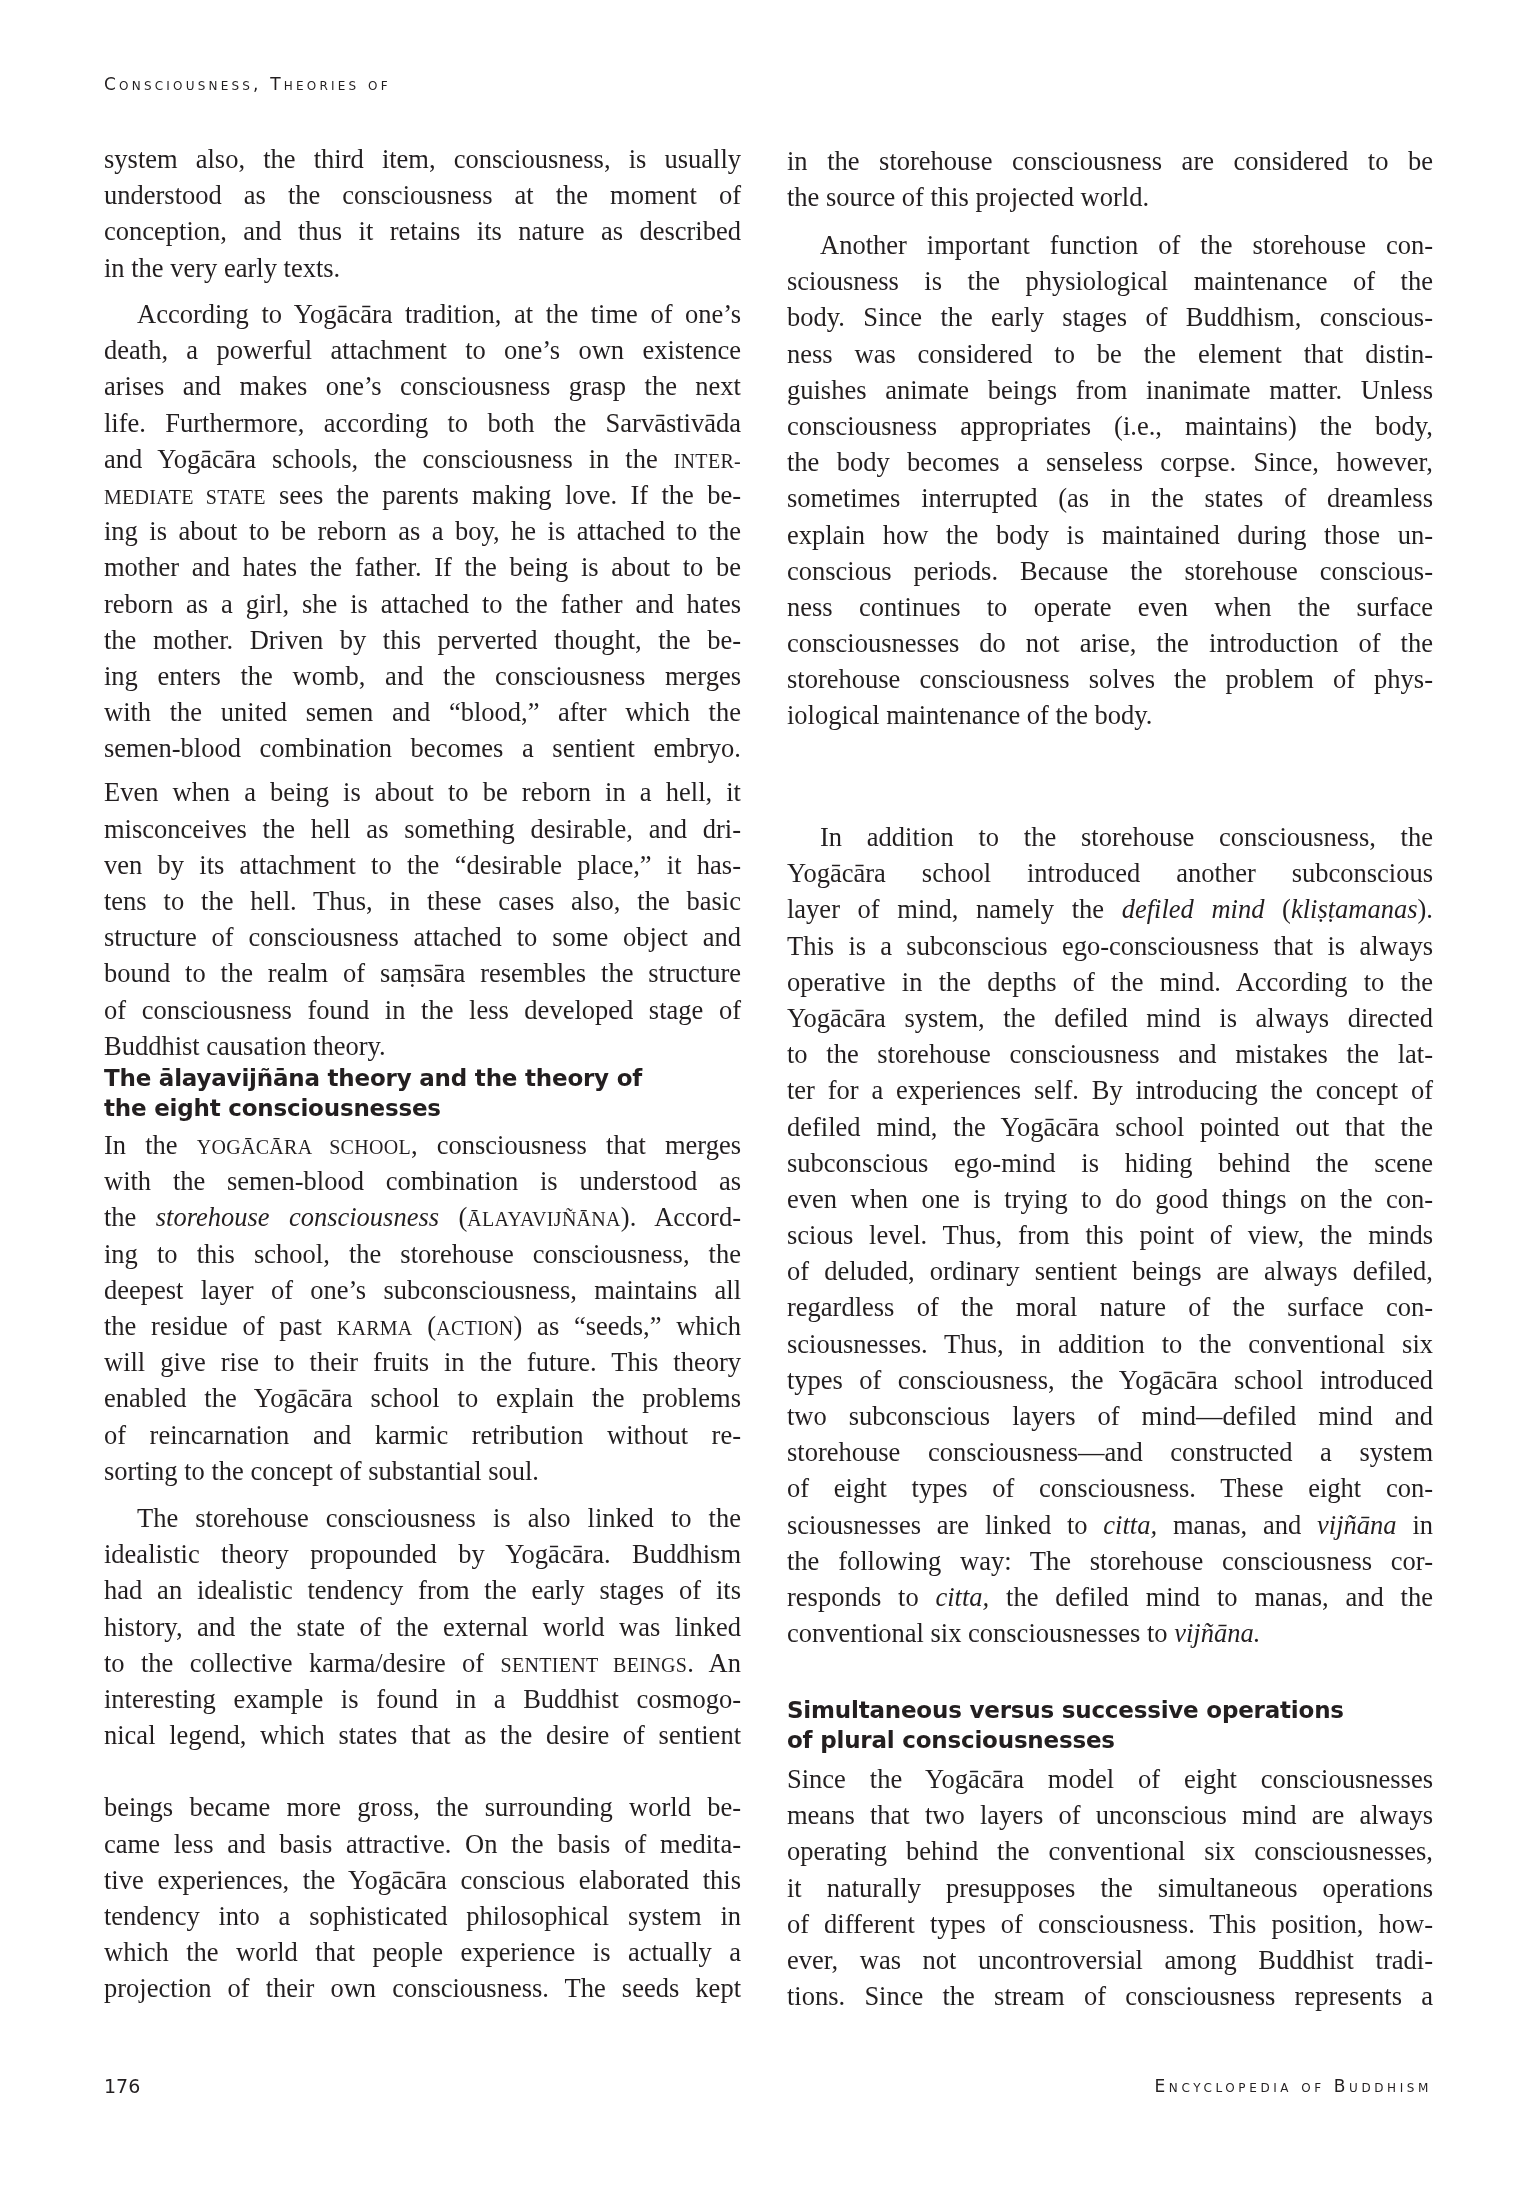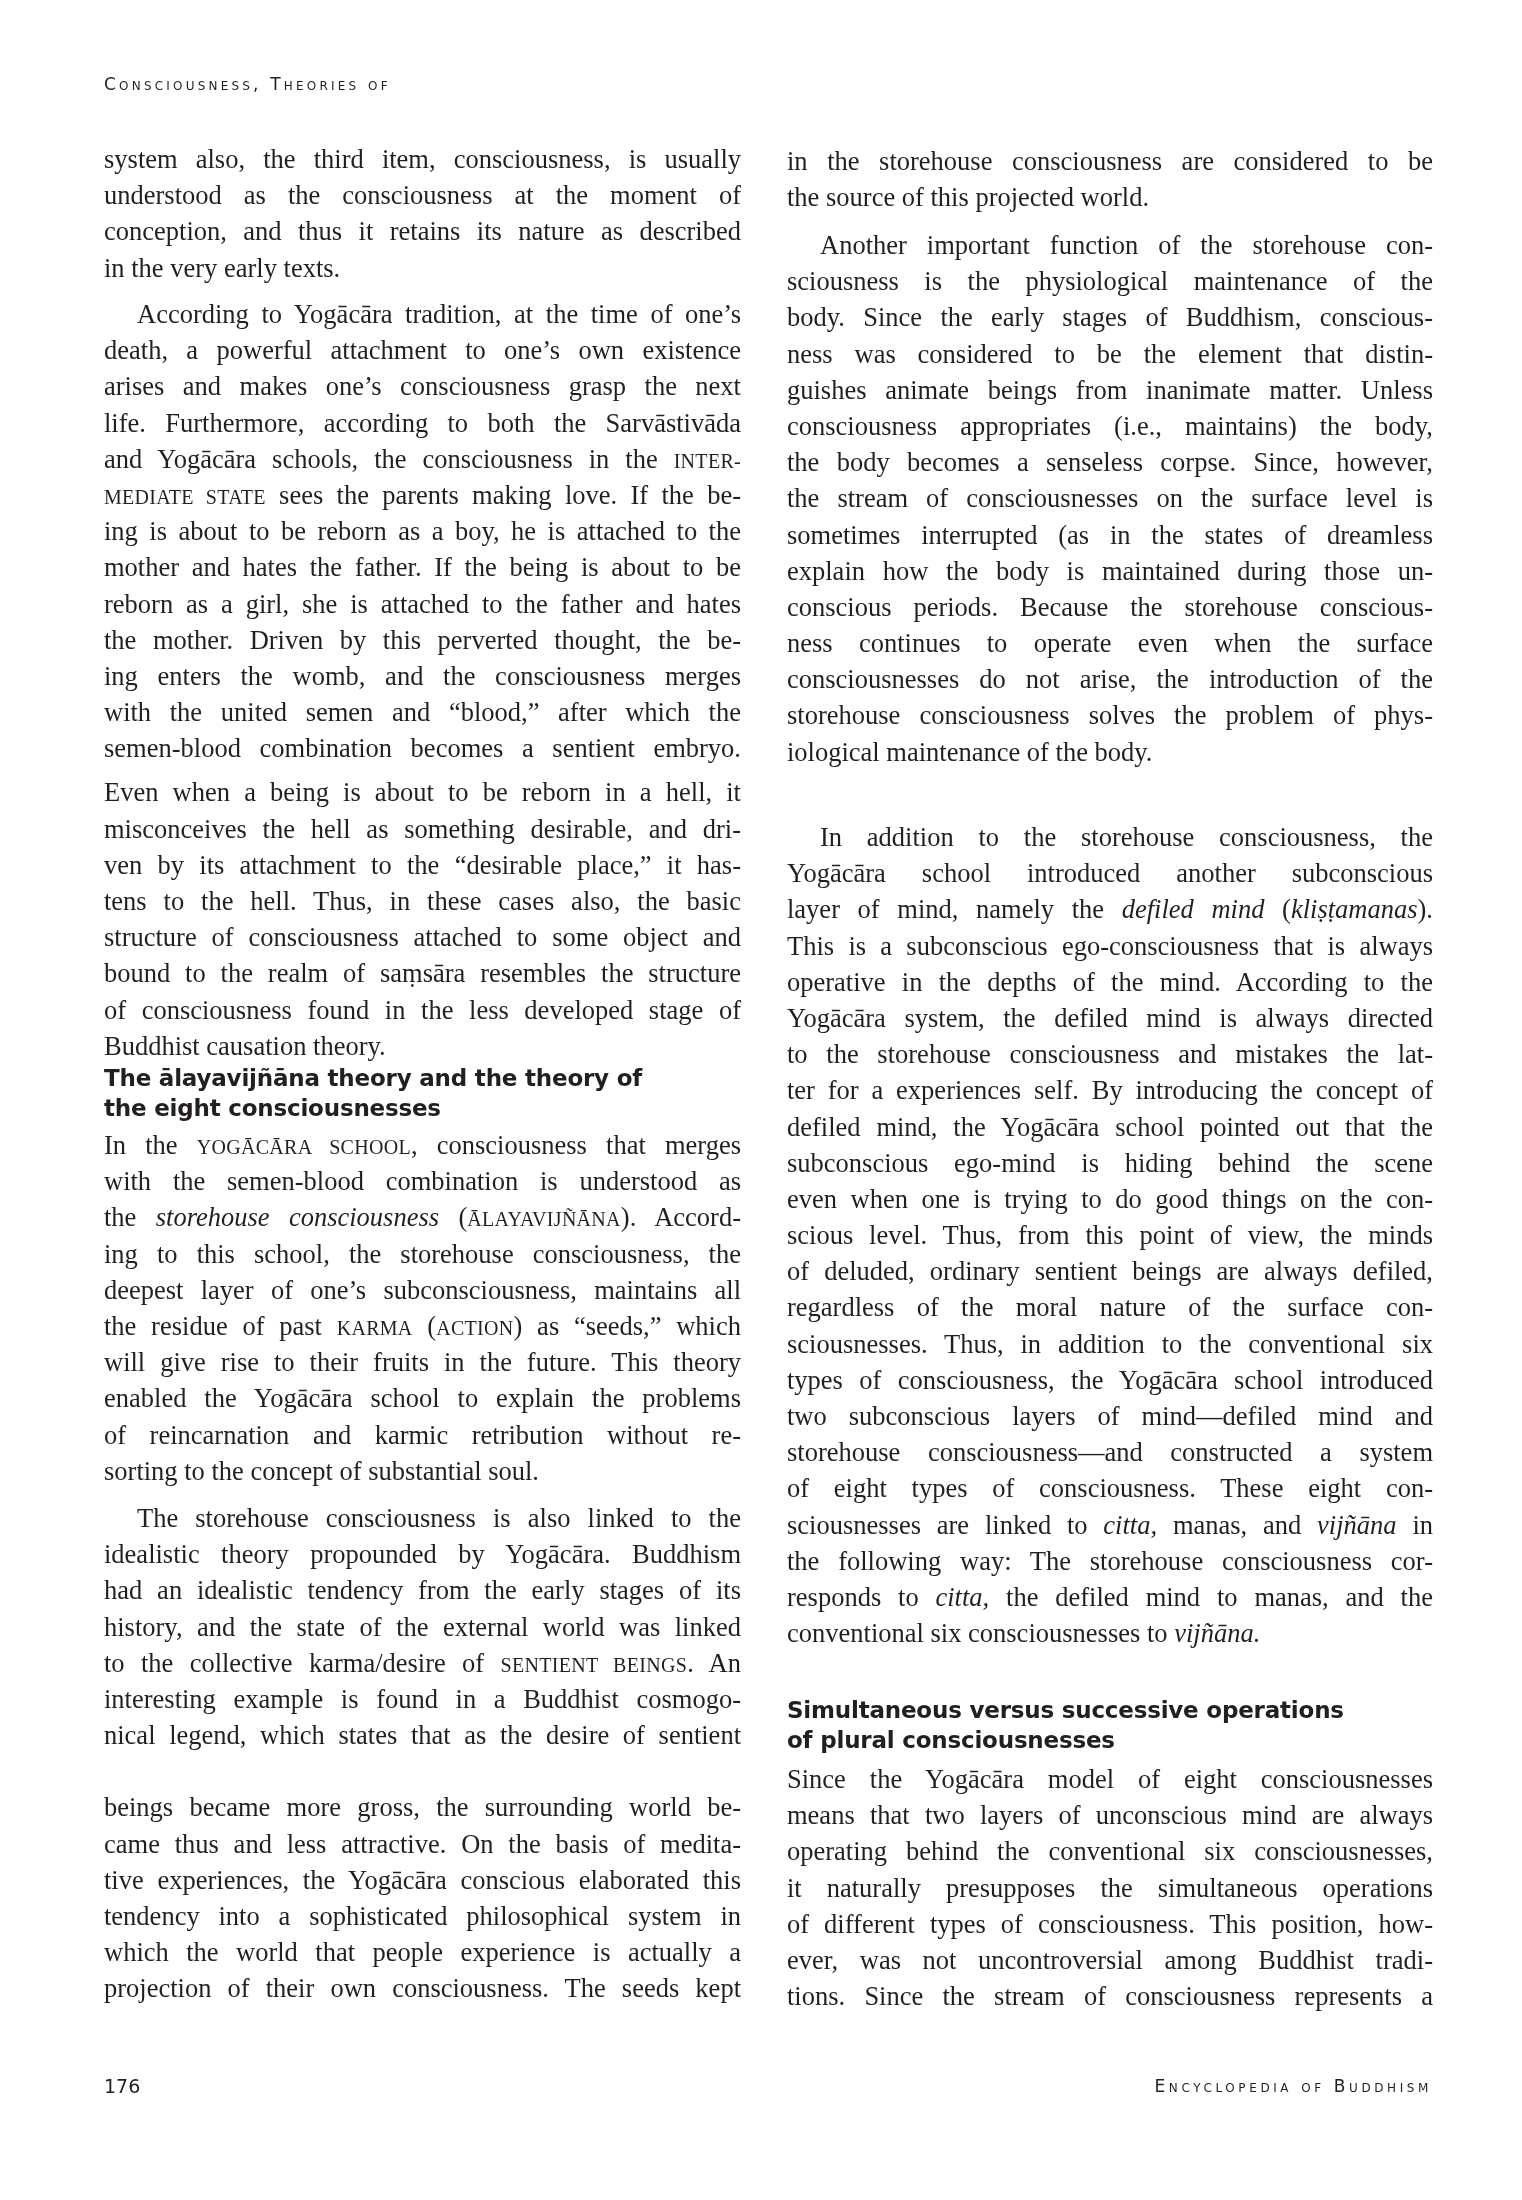--- a/index.html
+++ b/index.html
@@ -75,21 +75,21 @@
 
   <div class="para" style="top:1500px;">
     <span class="line indent" style="white-space: nowrap;">The storehouse consciousness is also linked to the</span>
     <span class="line" style="white-space: nowrap;">idealistic theory propounded by Yogācāra. Buddhism</span>
     <span class="line" style="white-space: nowrap;">had an idealistic tendency from the early stages of its</span>
     <span class="line" style="white-space: nowrap;">history, and the state of the external world was linked</span>
     <span class="line" style="white-space: nowrap;"><span>to the collective karma/desire of </span><span class="sc-up">SENTIENT BEINGS</span><span>. An</span></span>
     <span class="line" style="white-space: nowrap;">interesting example is found in a Buddhist cosmogo-</span>
     <span class="line" style="white-space: nowrap;">nical legend, which states that as the desire of sentient</span>
     <span class="line" style="white-space: nowrap; margin-top: 36px;">beings became more gross, the surrounding world be-</span>
-    <span class="line" style="white-space: nowrap;">came thus and less attractive. On the basis of medita-</span>
+    <span class="line" style="white-space: nowrap;">came less and basis attractive. On the basis of medita-</span>
     <span class="line" style="white-space: nowrap;">tive experiences, the Yogācāra conscious elaborated this</span>
     <span class="line" style="white-space: nowrap;">tendency into a sophisticated philosophical system in</span>
     <span class="line" style="white-space: nowrap;">which the world that people experience is actually a</span>
     <span class="line" style="white-space: nowrap;">projection of their own consciousness. The seeds kept</span>
   </div>
 </div>
 
 <div class="col col-right">
   <div class="para" style="top:143px;">
     <span class="line" style="white-space: nowrap;">in the storehouse consciousness are considered to be</span>
@@ -97,21 +97,20 @@
   </div>
 
   <div class="para" style="top:227px;">
     <span class="line indent" style="white-space: nowrap;">Another important function of the storehouse con-</span>
     <span class="line" style="white-space: nowrap;">sciousness is the physiological maintenance of the</span>
     <span class="line" style="white-space: nowrap;">body. Since the early stages of Buddhism, conscious-</span>
     <span class="line" style="white-space: nowrap;">ness was considered to be the element that distin-</span>
     <span class="line" style="white-space: nowrap;">guishes animate beings from inanimate matter. Unless</span>
     <span class="line" style="white-space: nowrap;">consciousness appropriates (i.e., maintains) the body,</span>
     <span class="line" style="white-space: nowrap;">the body becomes a senseless corpse. Since, however,</span>
-    <span class="line" style="white-space: nowrap;">the stream of consciousnesses on the surface level is</span>
     <span class="line" style="white-space: nowrap;">sometimes interrupted (as in the states of dreamless</span>
     <span class="line" style="white-space: nowrap;">explain how the body is maintained during those un-</span>
     <span class="line" style="white-space: nowrap;">conscious periods. Because the storehouse conscious-</span>
     <span class="line" style="white-space: nowrap;">ness continues to operate even when the surface</span>
     <span class="line" style="white-space: nowrap;">consciousnesses do not arise, the introduction of the</span>
     <span class="line" style="white-space: nowrap;">storehouse consciousness solves the problem of phys-</span>
     <span class="line last">iological maintenance of the body.</span>
   </div>
 
   <div class="para" style="top:819px;">

